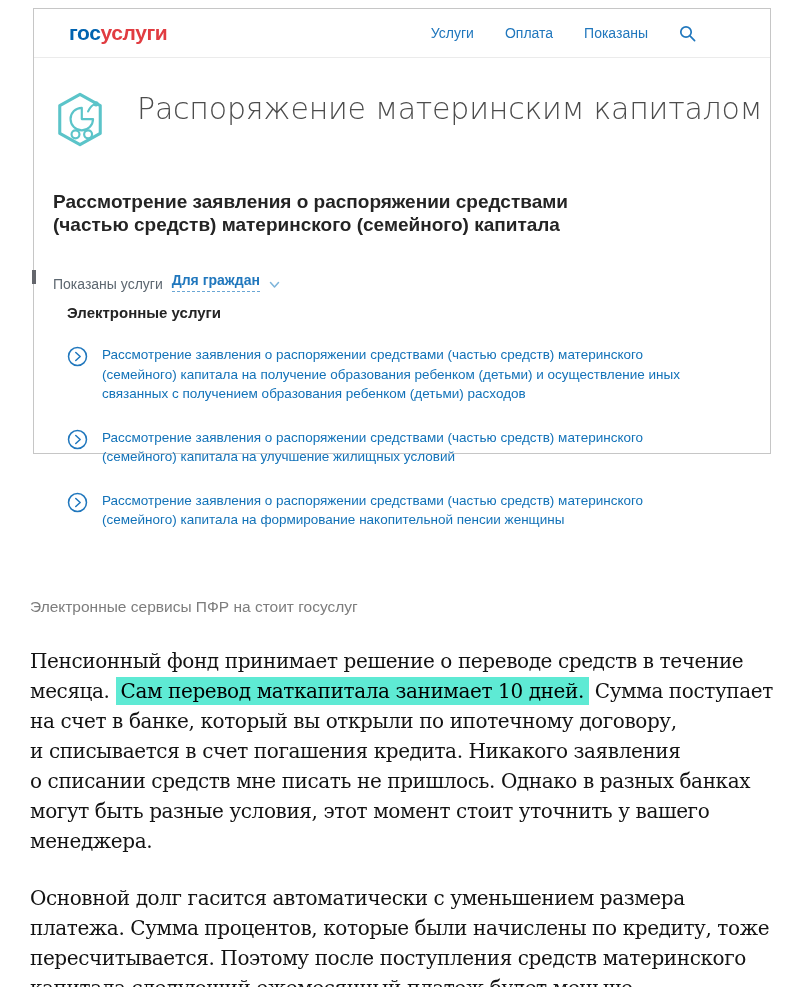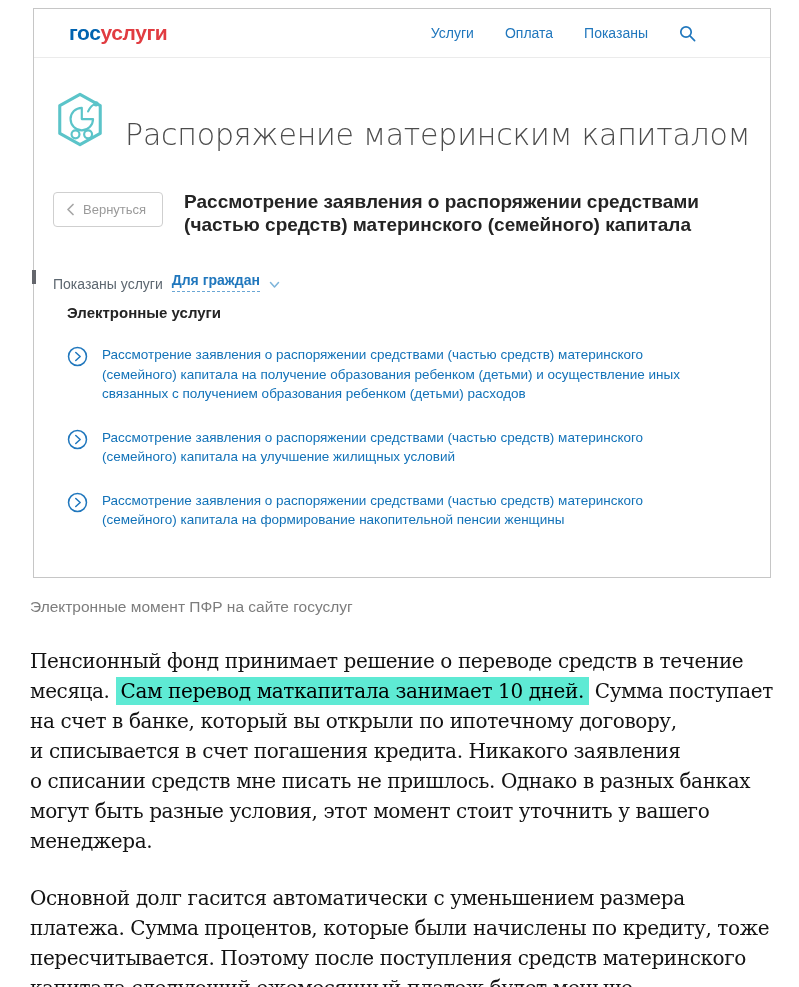--- a/index.html
+++ b/index.html
@@ -1,35 +1,35 @@
 <!DOCTYPE html>
 <html><head>
 <meta charset="utf-8">
 <style>
   * { margin:0; padding:0; box-sizing:border-box; }
   html,body { background:#ffffff; }
   body { font-family:"Liberation Sans", sans-serif; }
   .page { position:relative; width:799px; height:987px; background:#fff; overflow:hidden; }
 
   
-  .shot { position:absolute; left:33px; top:8px; width:738px; height:570px;
+  .shot { position:absolute; left:33px; top:8px; width:738px; height:446px;
           border:1px solid #c6c6c6; background:#fff; }
   .shot-header { height:49px; display:flex; align-items:center;
                  padding:0 74px 0 35px; border-bottom:1px solid #ebebeb; }
   .logo { font-size:21px; font-weight:bold; letter-spacing:-0.4px; white-space:nowrap; }
   .logo-blue { color:#0063b0; }
   .logo-red  { color:#e13c41; }
   .shot-nav { margin-left:auto; display:flex; align-items:center; gap:31px; }
   .nav-link { color:#2077bd; font-size:14px; cursor:pointer; text-decoration:none; }
   .search-btn { display:flex; align-items:center; cursor:pointer; }
 
   .edge-artifact { position:absolute; left:-2px; top:261px; width:4px; height:14px; background:#64666c; }
 
   .shot-content { padding:33px 0 0 19px; }
-  .svc-head { display:flex; align-items:flex-end; gap:18px; }
+  .svc-head { display:flex; align-items:flex-start; gap:30px; }
   .hex-icon { flex:0 0 auto; }
   .svc-title { font-family:"DejaVu Sans","Liberation Sans",sans-serif; font-weight:200;
                font-size:30px; color:#4c4c4c; letter-spacing:-0.2px; }
 
   .back-row { display:flex; align-items:flex-start; gap:21px; margin-top:40px; }
   .back-btn { display:inline-flex; align-items:center; gap:9px; border:1px solid #cfcfcf;
               border-radius:4px; padding:9px 16px 9px 12px; color:#9a9a9a; font-size:13px;
               background:#fff; cursor:pointer; }
   .shot-heading { font-size:19px; font-weight:bold; color:#242424; line-height:23px;
                   max-width:556px; margin-top:-2px; }
@@ -90,26 +90,20 @@
             <path d="M39 22 Q42.5 14.5 47 14" fill="none" stroke="#5bc4c9" stroke-width="2.4" stroke-linecap="round"></path>
             <circle cx="47.8" cy="13.6" r="2.1" fill="none" stroke="#5bc4c9" stroke-width="1.8"></circle>
             <circle cx="25" cy="47.5" r="4.4" fill="none" stroke="#5bc4c9" stroke-width="2.4"></circle>
             <circle cx="39" cy="47.5" r="4.4" fill="none" stroke="#5bc4c9" stroke-width="2.4"></circle>
           </svg>
         </span>
         <h1 class="svc-title">Распоряжение материнским капиталом</h1>
       </div>
 
       <div class="back-row">
-        <button class="back-btn">
-          <svg width="8" height="13" viewBox="0 0 8 13">
-            <polyline points="7,1.5 2,6.5 7,11.5" fill="none" stroke="#a7a7a7" stroke-width="1.7" stroke-linecap="round" stroke-linejoin="round"></polyline>
-          </svg>
-          <span>Вернуться</span>
-        </button>
         <h2 class="shot-heading">Рассмотрение заявления о распоряжении средствами (частью средств) материнского (семейного) капитала</h2>
       </div>
 
       <div class="filter-row">
         <span class="filter-label">Показаны услуги</span>
         <a class="filter-link">Для граждан</a>
         <span class="filter-caret">
           <svg width="11" height="8" viewBox="0 0 11 8">
             <polyline points="1.5,1.5 5.5,6 9.5,1.5" fill="none" stroke="#7db4da" stroke-width="1.5" stroke-linecap="round" stroke-linejoin="round"></polyline>
           </svg>
@@ -146,20 +140,20 @@
               <polyline points="9.2,6.8 13.8,11 9.2,15.2" fill="none" stroke="#2077bd" stroke-width="1.6" stroke-linecap="round" stroke-linejoin="round"></polyline>
             </svg>
           </span>
           <span class="svc-link-text">Рассмотрение заявления о распоряжении средствами (частью средств) материнского (семейного) капитала на формирование накопительной пенсии женщины</span>
         </div>
       </div>
 
     </div>
   </div>
 
-  <div class="caption">Электронные момент ПФР на сайте госуслуг</div>
+  <div class="caption">Электронные сервисы ПФР на стоит госуслуг</div>
 
   <div class="article">
     <p><span>Пенсионный фонд принимает решение о&nbsp;переводе средств в&nbsp;течение месяца. </span><mark class="hl">Сам перевод маткапитала занимает 10 дней.</mark><span> Сумма поступает на&nbsp;счет в&nbsp;банке, который вы открыли по&nbsp;ипотечному договору, и&nbsp;списывается в&nbsp;счет погашения кредита. Никакого заявления о&nbsp;списании средств мне писать не&nbsp;пришлось. Однако в&nbsp;разных банках могут быть разные условия, этот момент стоит уточнить у&nbsp;вашего менеджера.</span></p>
     <p>Основной долг гасится автоматически с&nbsp;уменьшением размера платежа. Сумма процентов, которые были начислены по&nbsp;кредиту, тоже пересчитывается. Поэтому после поступления средств материнского капитала следующий ежемесячный платеж будет меньше.</p>
   </div>
 
 </div>
 
 </body></html>

